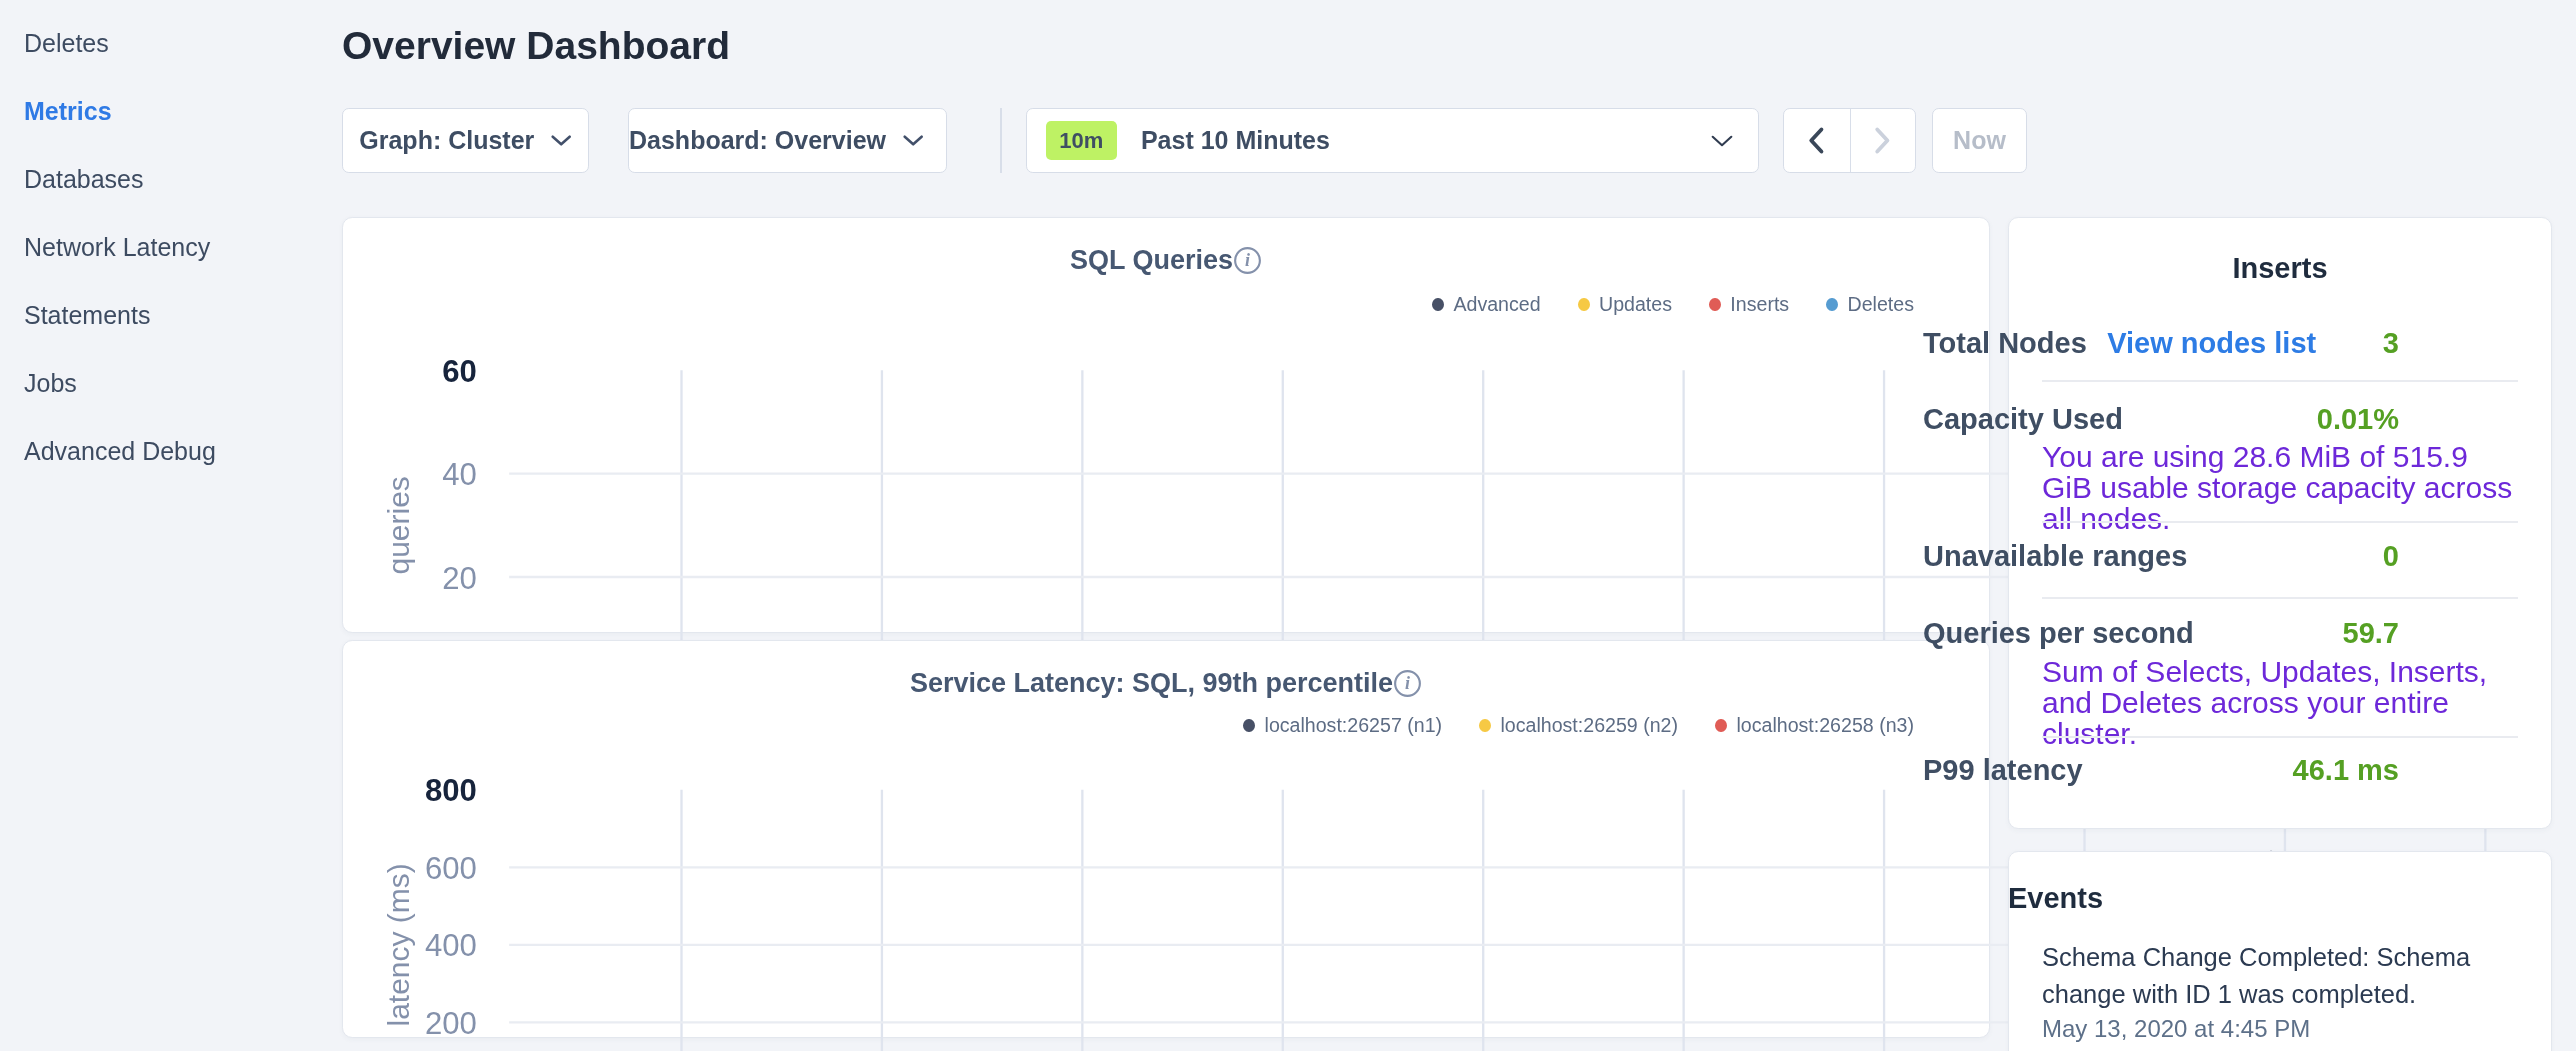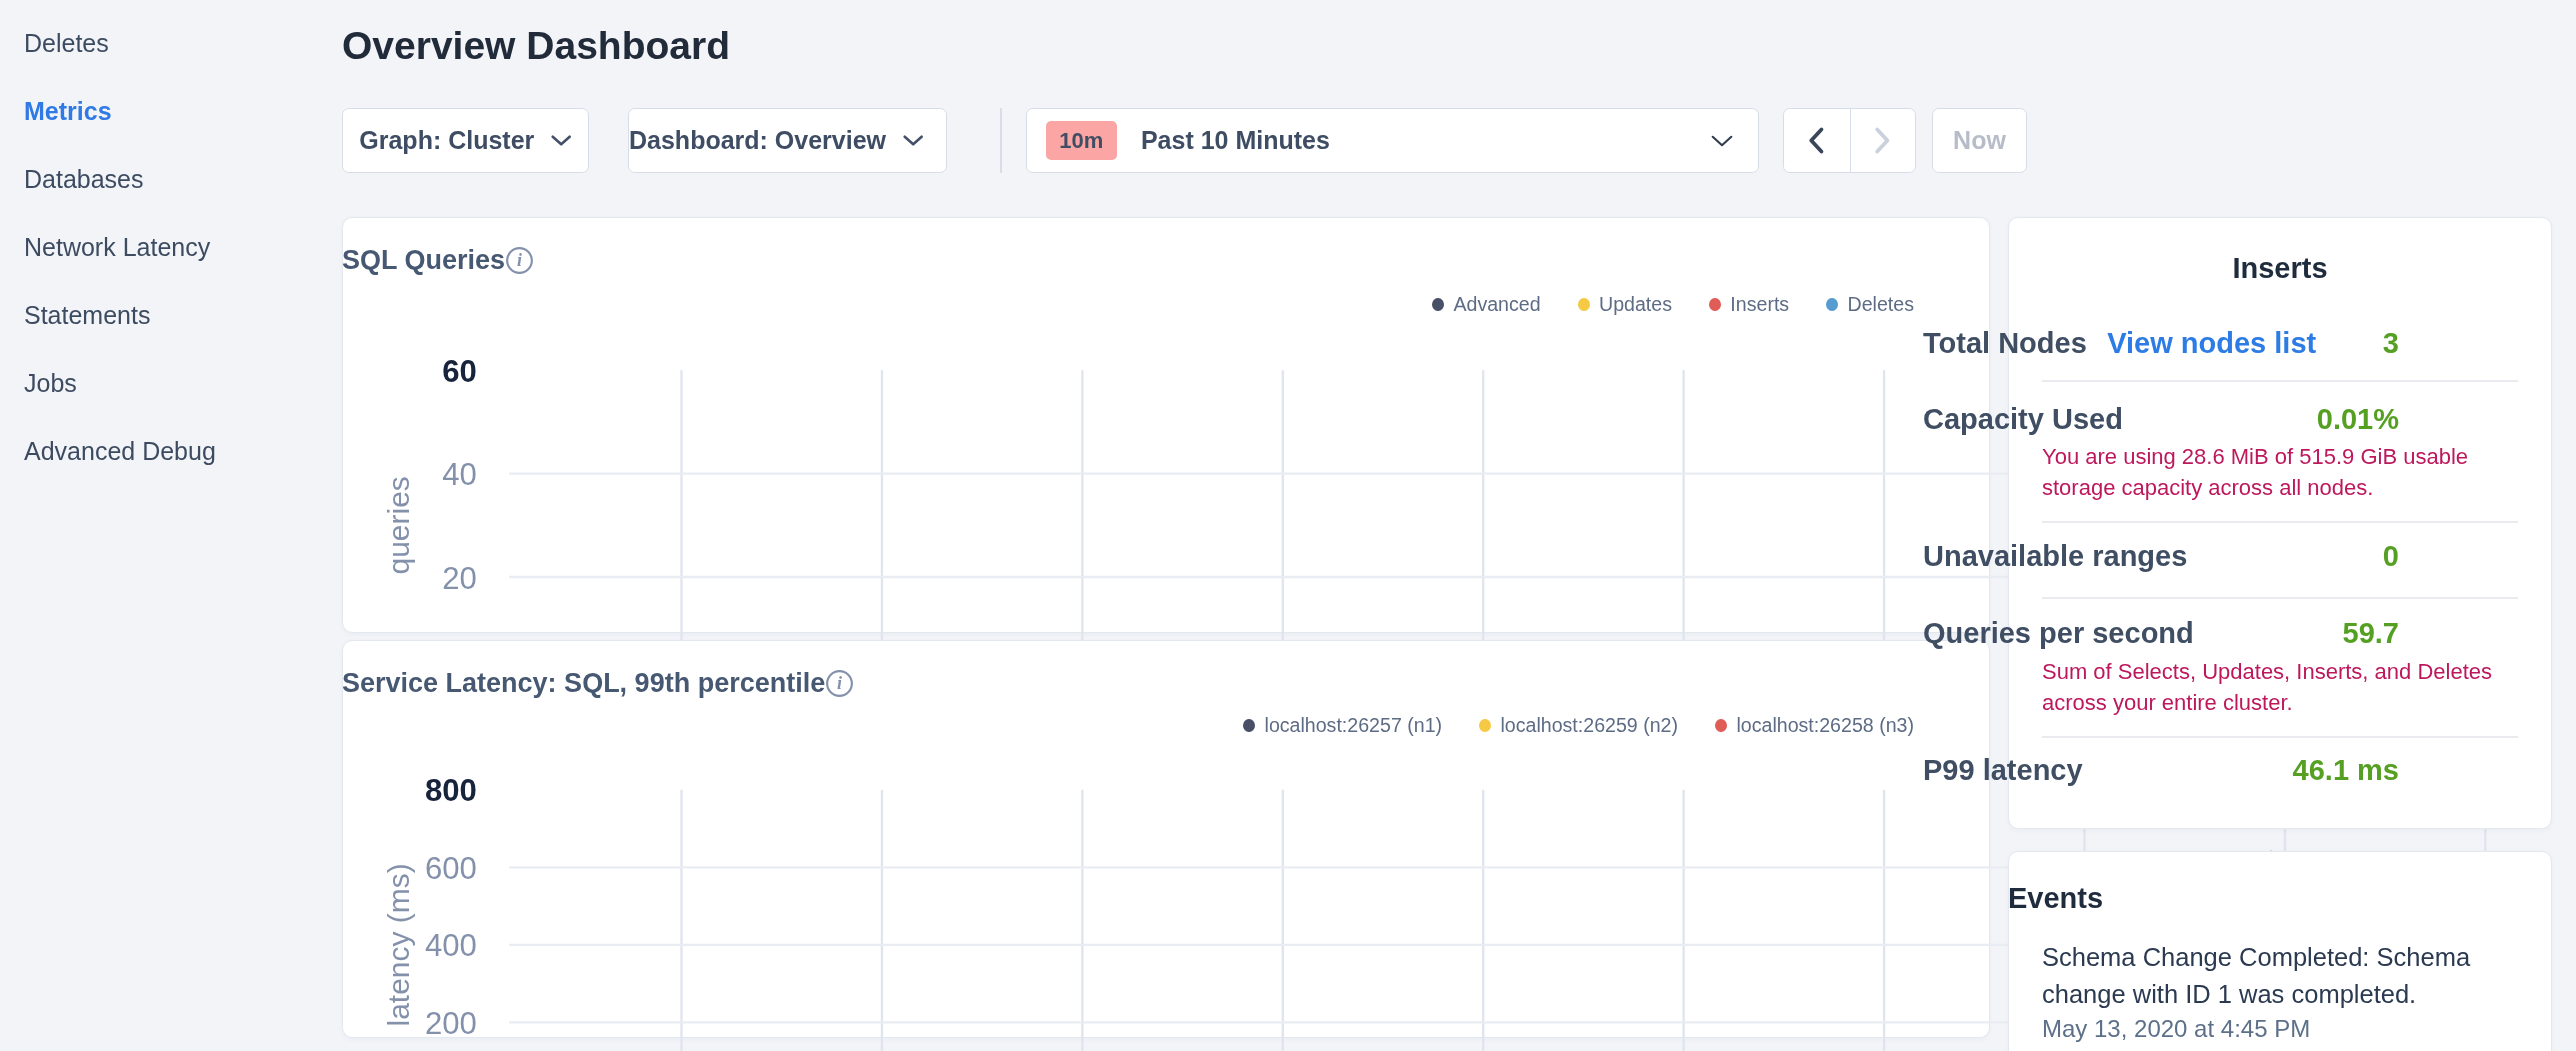--- a/index.html
+++ b/index.html
@@ -15,51 +15,51 @@
   .nav-item.active{color:#2f7ae5;font-weight:700;}
   
   .page-title{position:absolute;left:342px;top:24px;font-size:39px;font-weight:600;color:#222b3a;}
   
   .ctl{position:absolute;top:108px;height:65px;background:#fff;border:1.7px solid #d7dde8;border-radius:6.8px;
        box-sizing:border-box;display:flex;align-items:center;font-size:25px;font-weight:600;color:#3e4d63;}
   .drop1{left:342px;width:247px;justify-content:center;gap:17px;}
   .drop2{left:628px;width:319px;gap:17px;}
   .tool-divider{position:absolute;left:1000px;top:108px;width:1.7px;height:65px;background:#d8dee9;}
   .timesel{left:1026px;width:733px;padding:0 25.5px 0 18.7px;cursor:pointer;}
-  .badge{background:#fca5a5;border-radius:5.1px;padding:6.8px 13.6px;font-size:22px;font-weight:700;color:#3f4e63;margin-right:24px;}
+  .badge{background:#bef264;border-radius:5.1px;padding:6.8px 13.6px;font-size:22px;font-weight:700;color:#3f4e63;margin-right:24px;}
   .timesel .chev{margin-left:auto;}
   .arrows{left:1783px;width:133px;padding:0;}
   .arrow-half{width:50%;height:100%;display:flex;align-items:center;justify-content:center;box-sizing:border-box;cursor:pointer;}
   .arrow-half.next{border-left:1.7px solid #d8dee9;}
   .nowbtn{left:1932px;width:95px;justify-content:center;color:#b6bdc9;cursor:default;}
   
   .card{position:absolute;background:#fff;border:1.7px solid #e3e7ee;border-radius:10.2px;box-sizing:border-box;
         box-shadow:0 1.7px 5.1px rgba(60,70,100,.04);}
   .card.c1{left:342px;top:217px;width:1648px;height:416px;}
   .card.c2{left:342px;top:640px;width:1648px;height:398px;}
   .card.summary{left:2008px;top:217px;width:544px;height:612px;padding:0 34px;}
   .card.events{left:2008px;top:851px;width:544px;height:272px;padding:0 34px;}
   
-  .ctitle{position:absolute;left:0;right:0;display:flex;align-items:center;gap:0;
+  .ctitle{position:absolute;left:0;right:0;display:flex;justify-content:center;align-items:center;gap:0;
           font-size:27px;font-weight:700;color:#475872;}
   .legend{position:absolute;right:662px;display:flex;gap:37px;align-items:center;font-size:19.6px;color:#5d6c84;}
   .legend.l1{top:293px;} .legend.l2{top:714px;}
   .li{display:flex;align-items:center;gap:9.4px;cursor:pointer;}
   .dot{width:12px;height:13.6px;border-radius:50%;}
   svg.plot{position:absolute;left:0;top:0;}
   text.xtick,text.ytick{font-family:"Liberation Sans",sans-serif;font-size:27px;fill:#8491ab;}
   text.ytick.bold{fill:#17243c;font-weight:700;}
   text.axlabel{font-family:"Liberation Sans",sans-serif;font-size:26px;fill:#8491ab;}
   
   .s-title{position:absolute;left:0;right:0;top:252px;text-align:center;font-size:29px;font-weight:700;color:#1f2c3e;}
   .srow{position:absolute;left:1923px;width:476px;display:flex;justify-content:space-between;align-items:baseline;}
   .srow .lbl{font-size:29px;font-weight:700;color:#3f4e63;}
   .srow .val{font-size:29px;font-weight:700;color:#55a023;white-space:nowrap;}
   .srow .lnk{font-size:29px;font-weight:600;color:#2d7ce5;margin-left:20.4px;cursor:pointer;}
-  .sdesc{position:absolute;left:2042px;width:483px;font-size:22px;line-height:31px;color:#be185d;}
+  .sdesc{position:absolute;left:2042px;width:483px;font-size:30px;line-height:31px;color:#6d28d9;}
   .hr{position:absolute;left:2042px;width:476px;height:1.7px;background:#e9ebf0;}
   
   .e-title{position:absolute;left:0;right:8px;top:882px;text-align:left;font-size:29px;font-weight:700;color:#1f2c3e;}
   .e-text{position:absolute;left:2042px;top:939px;width:442px;font-size:25.5px;line-height:37px;color:#2b3a51;}
   .e-time{position:absolute;left:2042px;top:1015px;font-size:24px;color:#5d7089;}
 </style>
 </head>
 <body>
 
 <div class="nav">

